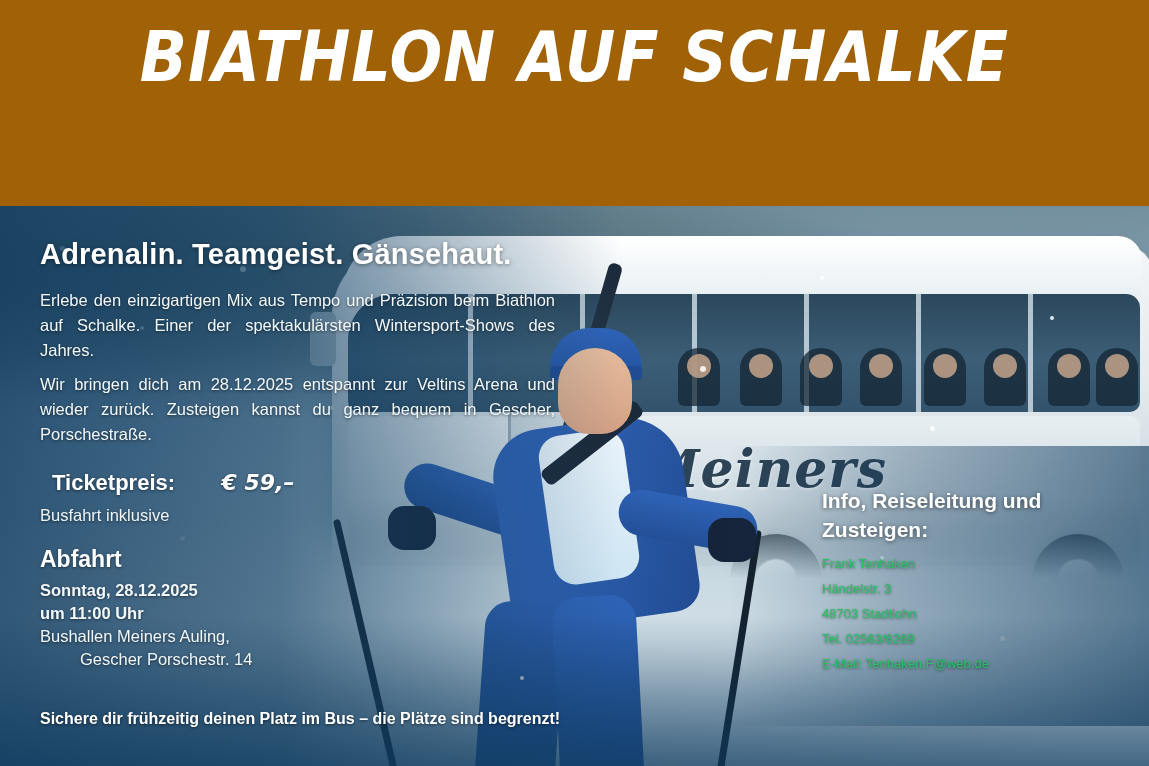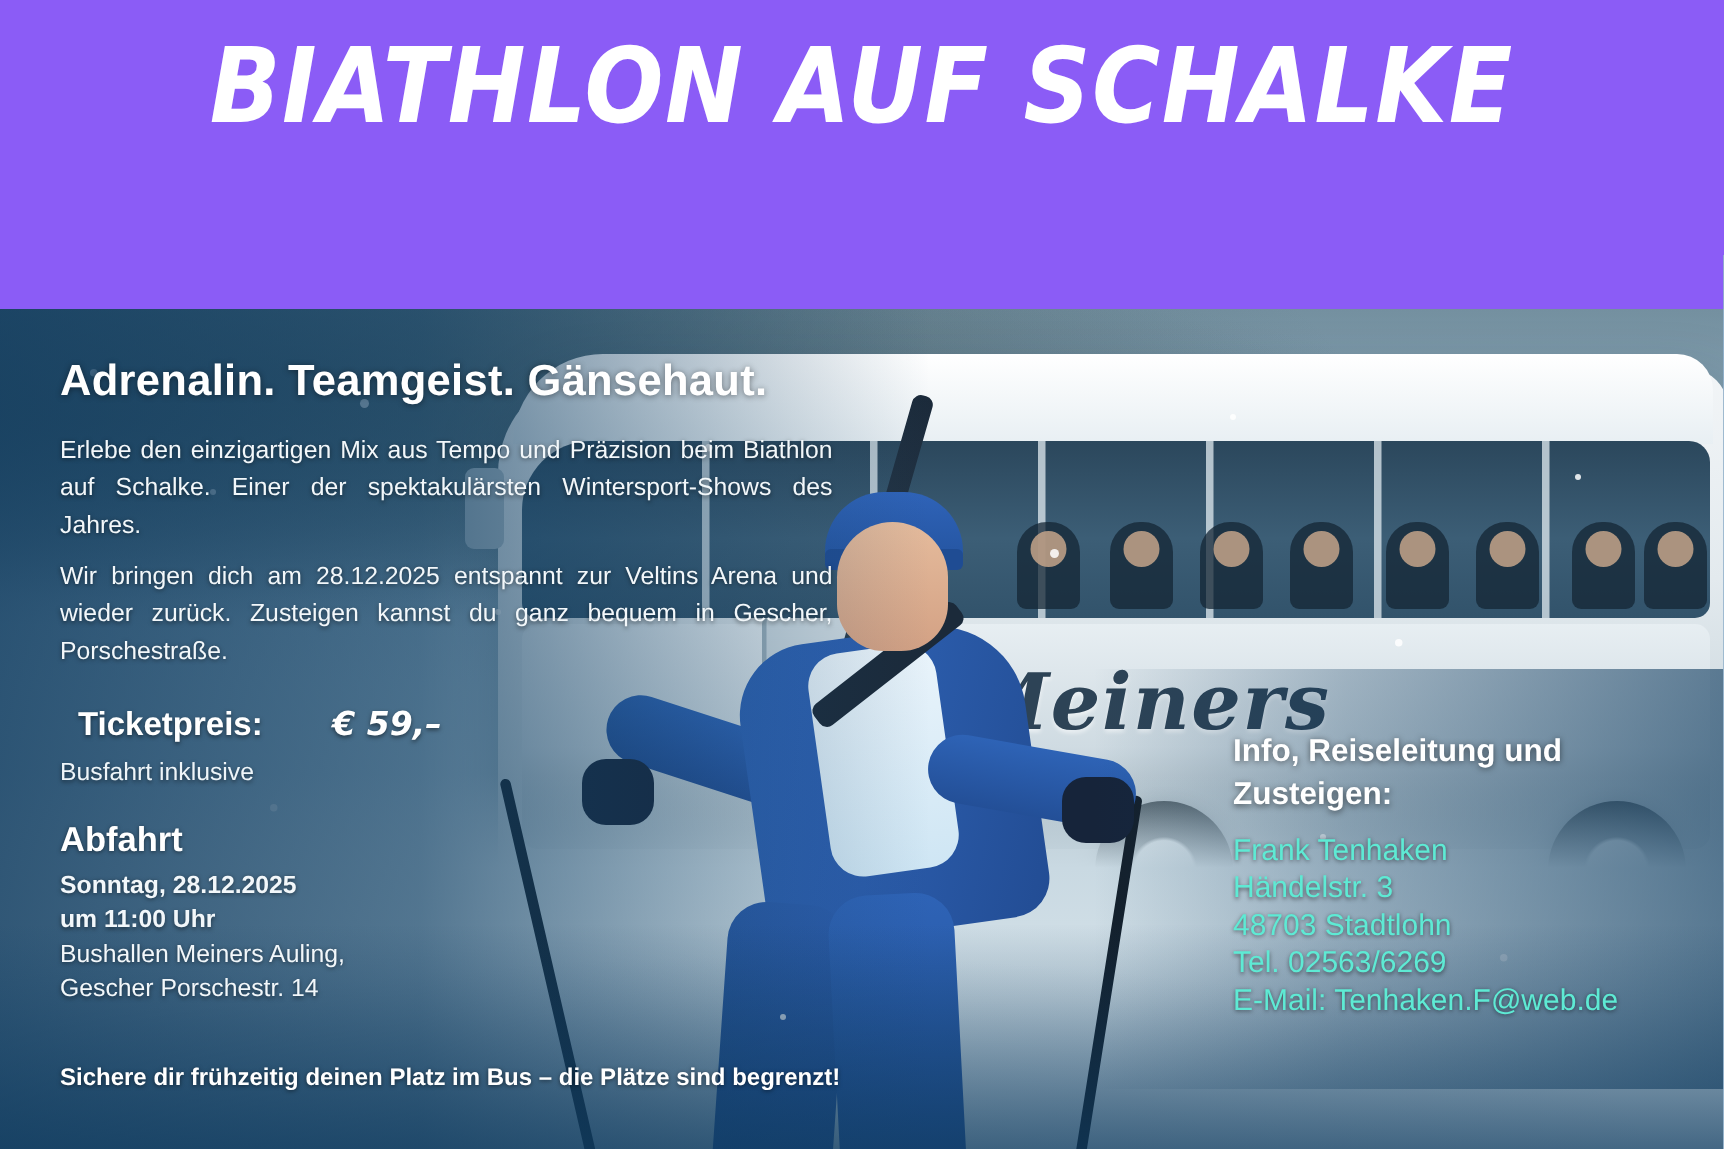--- a/index.html
+++ b/index.html
@@ -22,21 +22,21 @@
     background: #0b4f8a;
   }
 
   
   .header {
     position: absolute;
     left: 0;
     top: 0;
     width: 1149px;
     height: 206px;
-    background: #8b5cf6;
+    background: #a16207;
     z-index: 5;
   }
   .header-title {
     position: absolute;
     left: 0;
     top: 14px;
     width: 1149px;
     text-align: center;
     color: #ffffff;
     font-family: "DejaVu Sans", sans-serif;
@@ -347,35 +347,35 @@
     color: #ffffff; font-weight: bold; font-size: 23px; text-shadow: 0 1px 3px rgba(0,0,0,0.5);
   }
   .depart-line {
     position: absolute; left: 40px; color: #f2f7fa; font-size: 16.5px;
     text-shadow: 0 1px 3px rgba(0,0,0,0.5); white-space: nowrap;
   }
   .depart-line.bold { font-weight: bold; }
   .dl1 { top: 375px; }
   .dl2 { top: 398px; }
   .dl3 { top: 421px; }
-  .dl4 { top: 444px; }
+  .dl4 { top: 444px; margin-left: 40px; }
 
   .footer-note {
     position: absolute; left: 40px; top: 504px;
     color: #ffffff; font-weight: bold; font-size: 16px;
     text-shadow: 0 1px 3px rgba(0,0,0,0.55); white-space: nowrap;
   }
 
   .info-title {
     position: absolute; left: 822px; top: 280px; width: 320px;
     color: #ffffff; font-weight: bold; font-size: 21px; line-height: 29px;
     text-shadow: 0 1px 4px rgba(0,0,0,0.55);
   }
   .info-line {
-    position: absolute; left: 822px; color: #5eead4; font-size: 20px;
+    position: absolute; left: 822px; color: #22c55e; font-size: 13px;
     text-shadow: 0 1px 3px rgba(0,0,0,0.55); white-space: nowrap;
   }
   .il1 { top: 350px; }
   .il2 { top: 375px; }
   .il3 { top: 400px; }
   .il4 { top: 425px; }
   .il5 { top: 450px; }
 </style>
 </head>
 <body>

